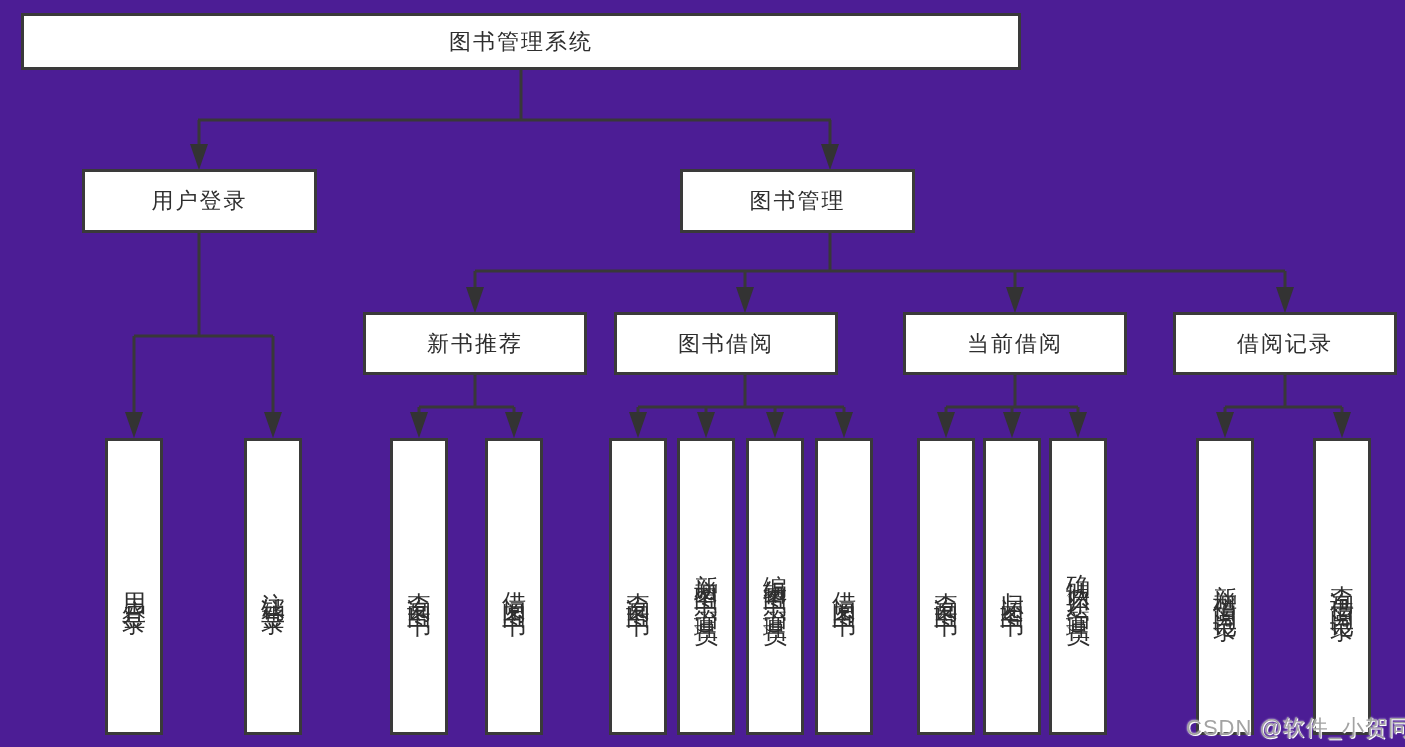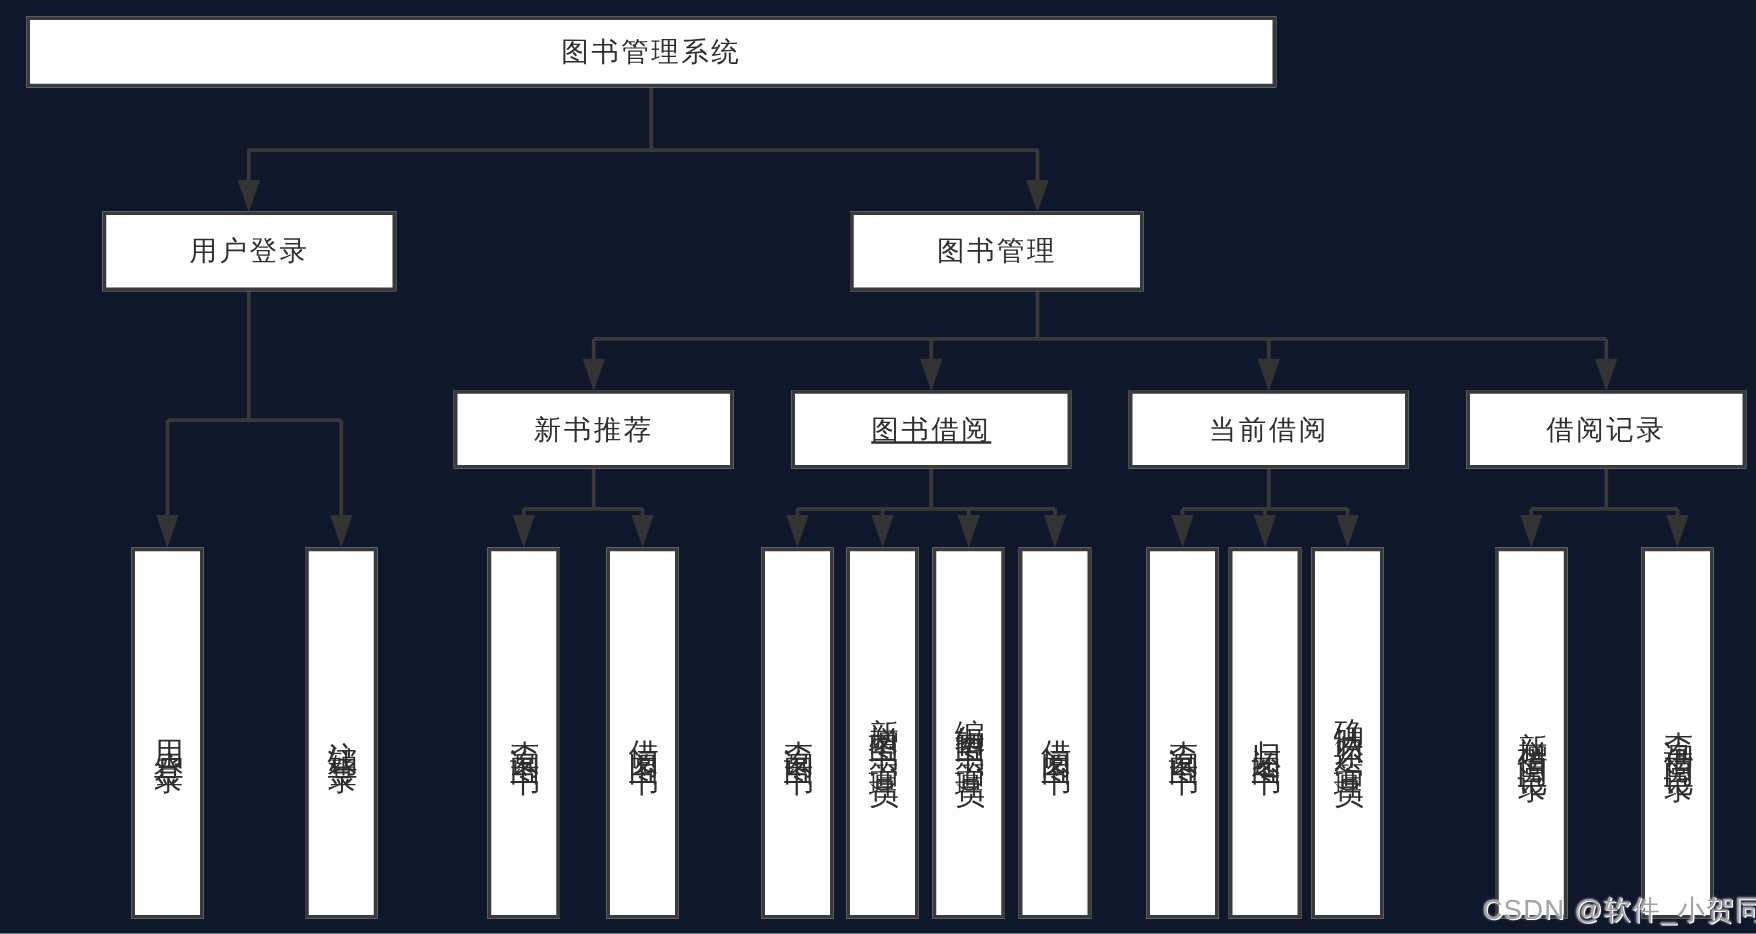--- a/index.html
+++ b/index.html
@@ -5,21 +5,21 @@
   html, body {
     margin: 0;
     padding: 0;
     background: #ffffff;
     font-family: "Liberation Sans", "DejaVu Sans", sans-serif;
   }
   #stage {
     position: relative;
     width: 1405px;
     height: 747px;
-    background: #0f172a;
+    background: #4c1d95;
     overflow: hidden;
   }
   #connectors {
     position: absolute;
     left: 0; top: 0;
     width: 1405px;
     height: 747px;
     z-index: 0;
   }
   .node {
@@ -106,21 +106,21 @@
       <polygon points="1333,412 1351,412 1342,438"></polygon>
     </g>
   </svg>
 
   <div class="node hbox" style="left:21px; top:13px; width:1000px; height:57px;">图书管理系统</div>
 
   <div class="node hbox" style="left:82px; top:169px; width:235px; height:64px;">用户登录</div>
   <div class="node hbox" style="left:680px; top:169px; width:235px; height:64px;">图书管理</div>
 
   <div class="node hbox l3" style="left:363px;">新书推荐</div>
-  <div class="node hbox l3" style="left:633px;text-decoration:underline;">图书借阅</div>
+  <div class="node hbox l3" style="left:614px;">图书借阅</div>
   <div class="node hbox l3" style="left:1173px;">借阅记录</div>
   <div class="node hbox l3" style="left:903px;">当前借阅</div>
 
   <div class="node vbox" style="left:105px;">
     <span class="vtext">用户登录</span>
   </div>
   <div class="node vbox" style="left:244px;">
     <span class="vtext">注销登录</span>
   </div>
 

